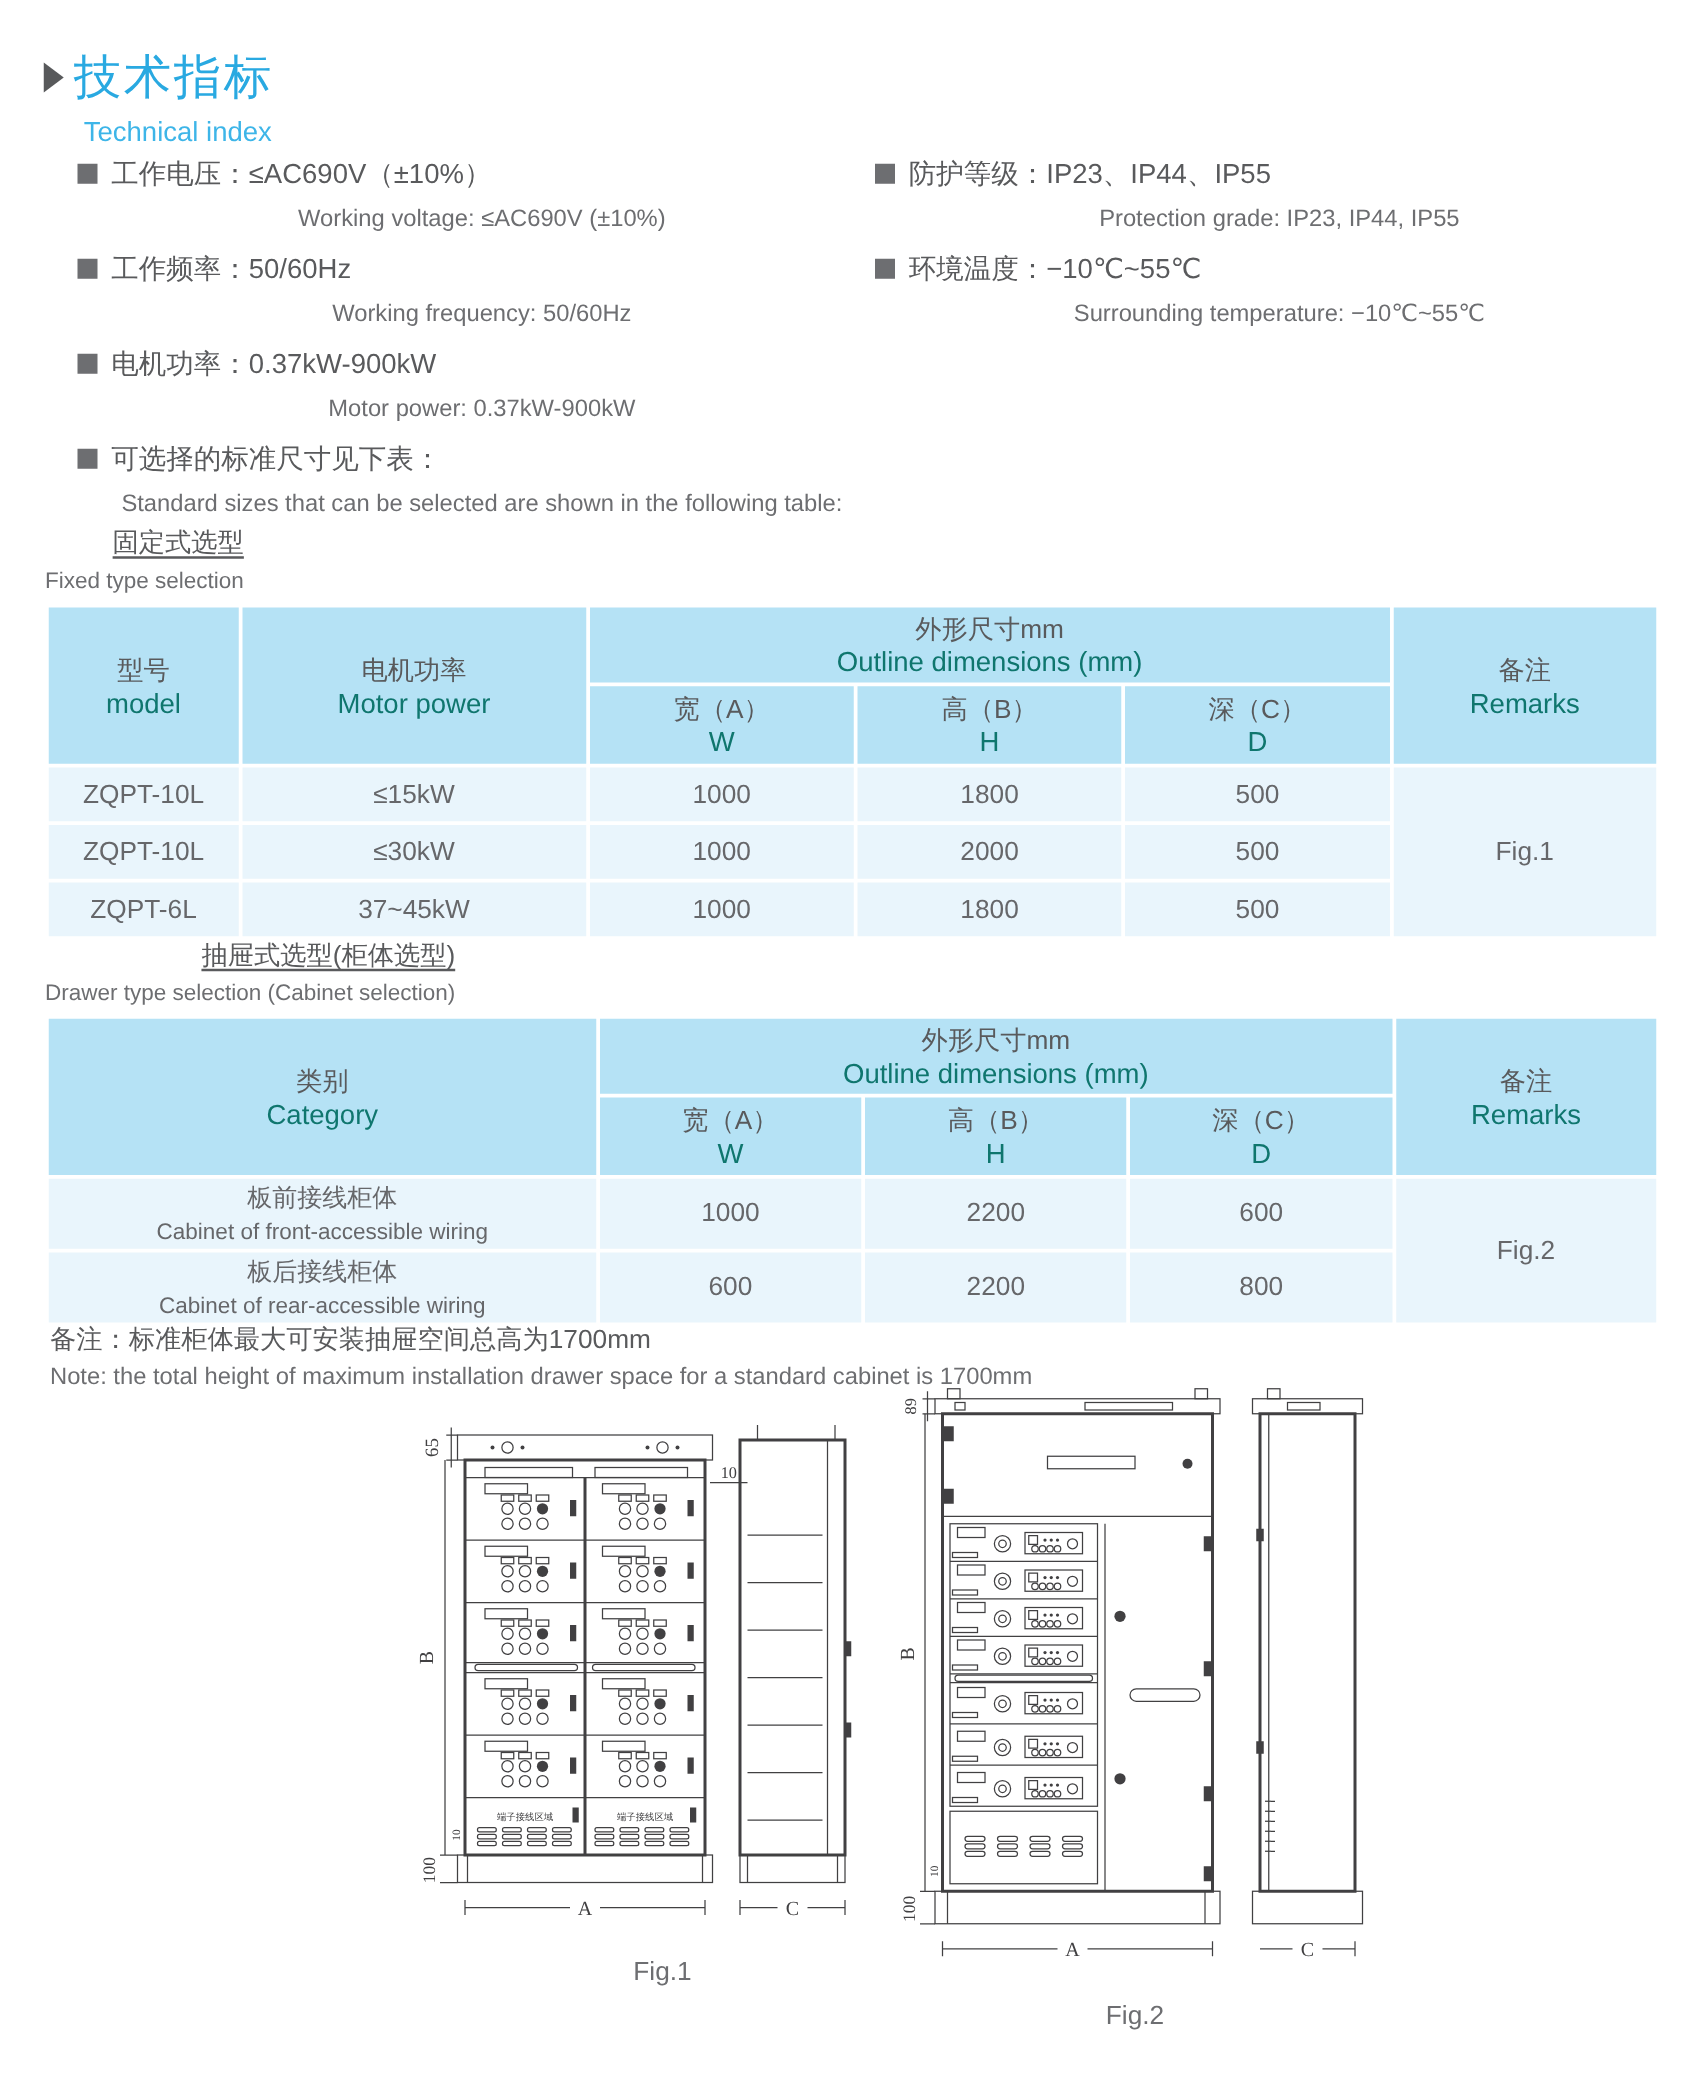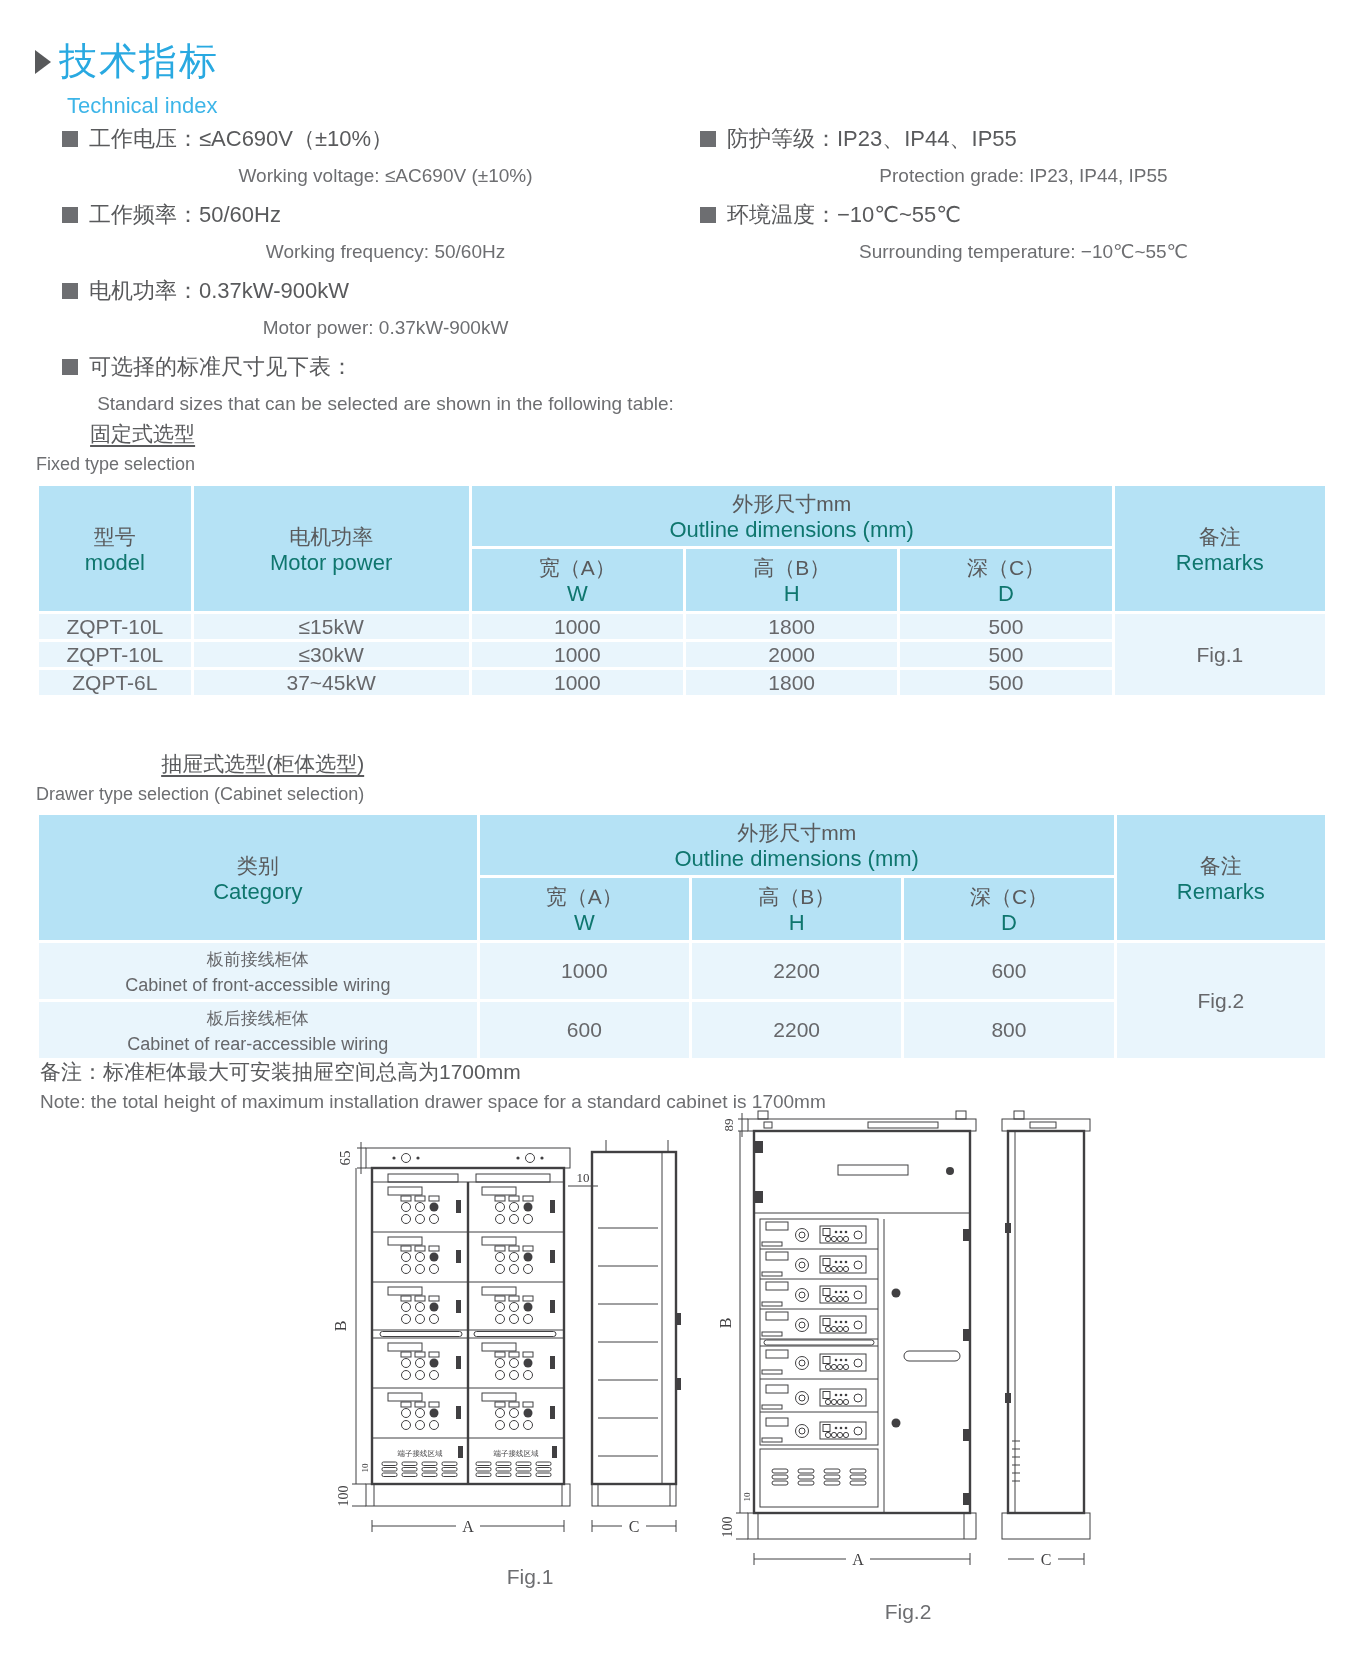--- a/index.html
+++ b/index.html
@@ -29,26 +29,26 @@
   .sec-en { font-size:18px; color:#6d6e71; margin-top:6px; }
 
   
   table.spec-table { position:absolute; left:36px; border-collapse:separate; border-spacing:3px; table-layout:fixed; width:1292px; }
   table.spec-table td { text-align:center; vertical-align:middle; }
   td.th { background:#b5e2f5; color:#595a5c; }
   td.bd { background:#e9f5fc; color:#66676a; }
   .h-cn { font-size:21px; line-height:28px; }
   .h-en { font-size:22px; line-height:24px; color:#0f766e; }
   .v-num { font-size:21px; }
-  .cat-cn { font-size:17px; line-height:27px; }
+  .cat-cn { font-size:20px; line-height:27px; }
   .cat-en { font-size:18px; line-height:24px; }
   #table1 { top:483px; }
   #table1 tr.tier { height:60px; }
   #table1 tr.tier2 { height:62px; }
-  #table1 tr.r { height:25px; }
+  #table1 tr.r { height:43px; }
   #table2 { top:812px; }
   #table2 tr.tier { height:60px; }
   #table2 tr.tier2 { height:62px; }
   #table2 tr.r { height:56px; }
 
   
   #note { position:absolute; left:40px; top:1058px; }
   .note-cn { font-size:21px; color:#595a5c; line-height:28px; }
   .note-en { font-size:19px; color:#6d6e71; margin-top:5px; }
 

